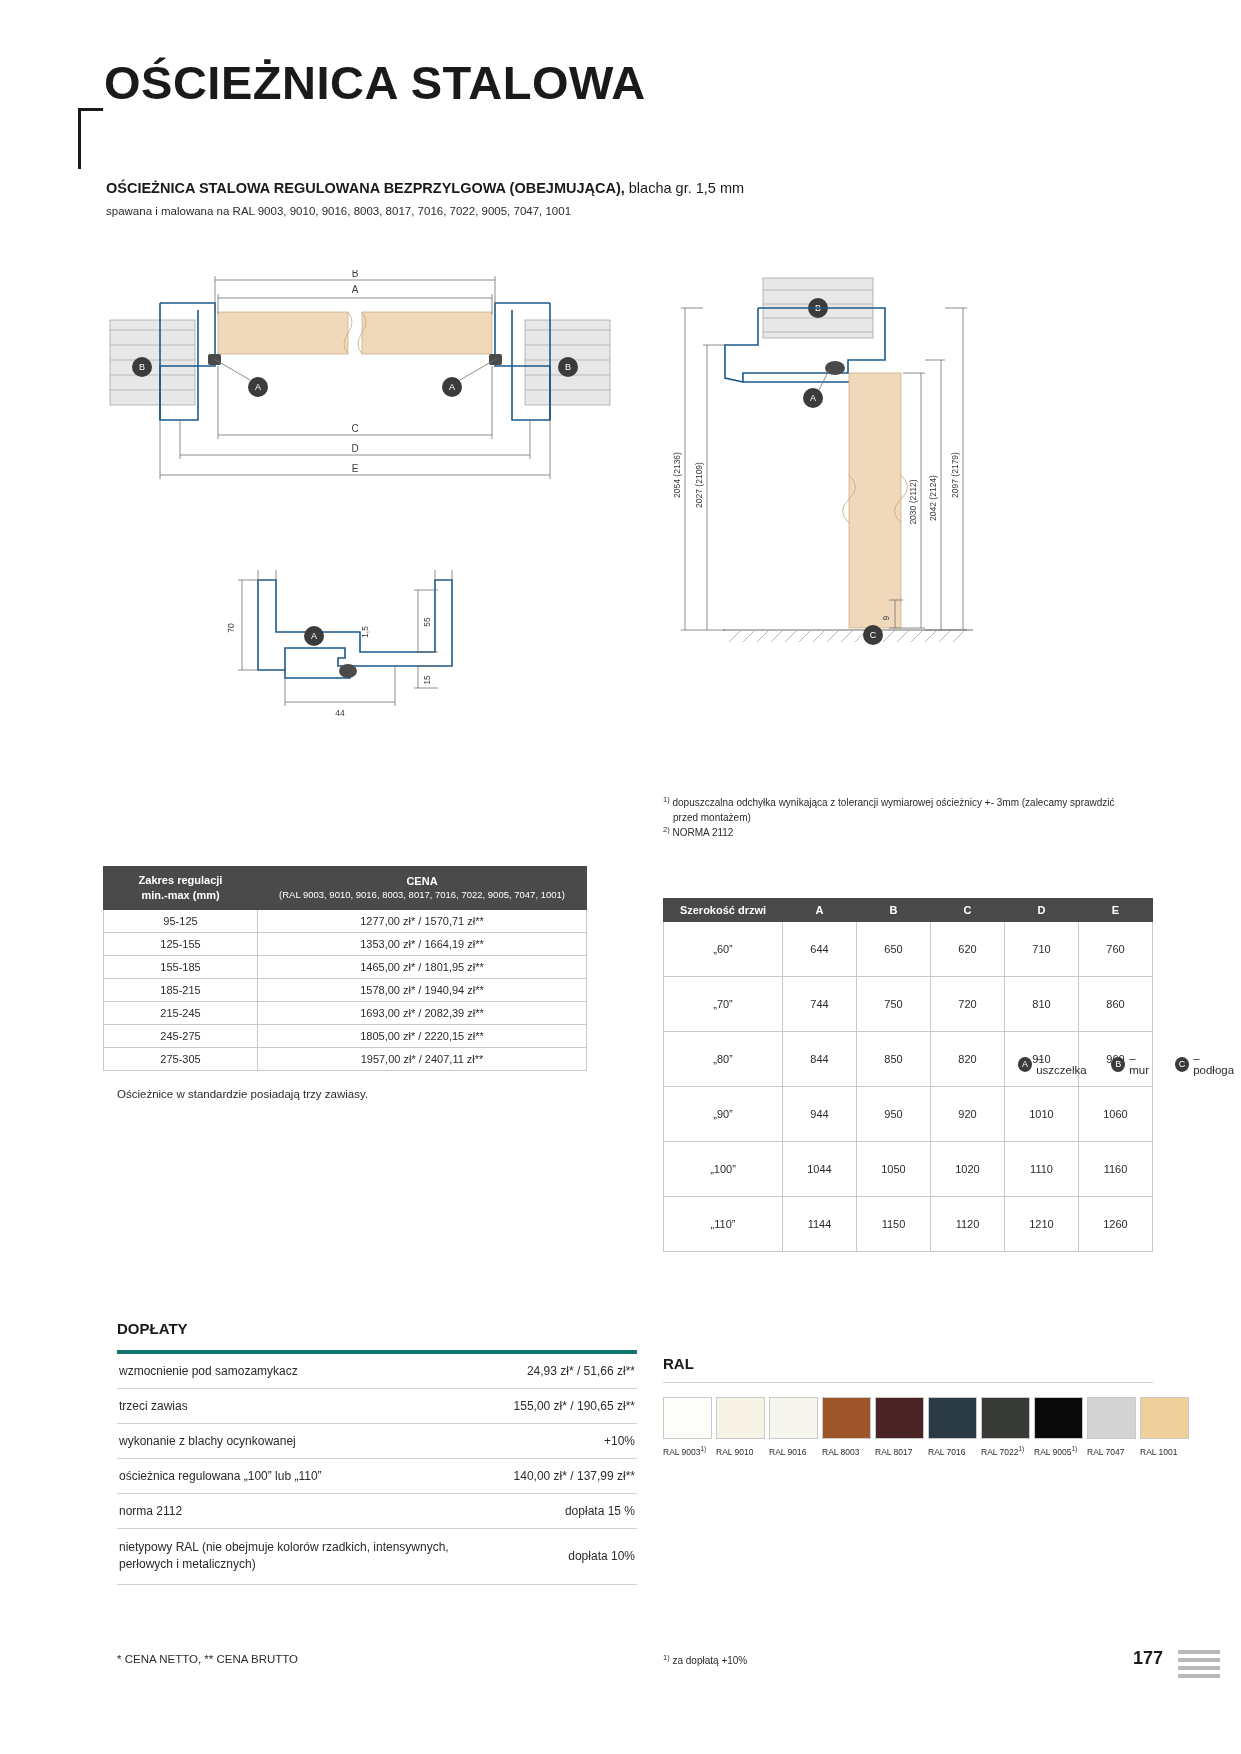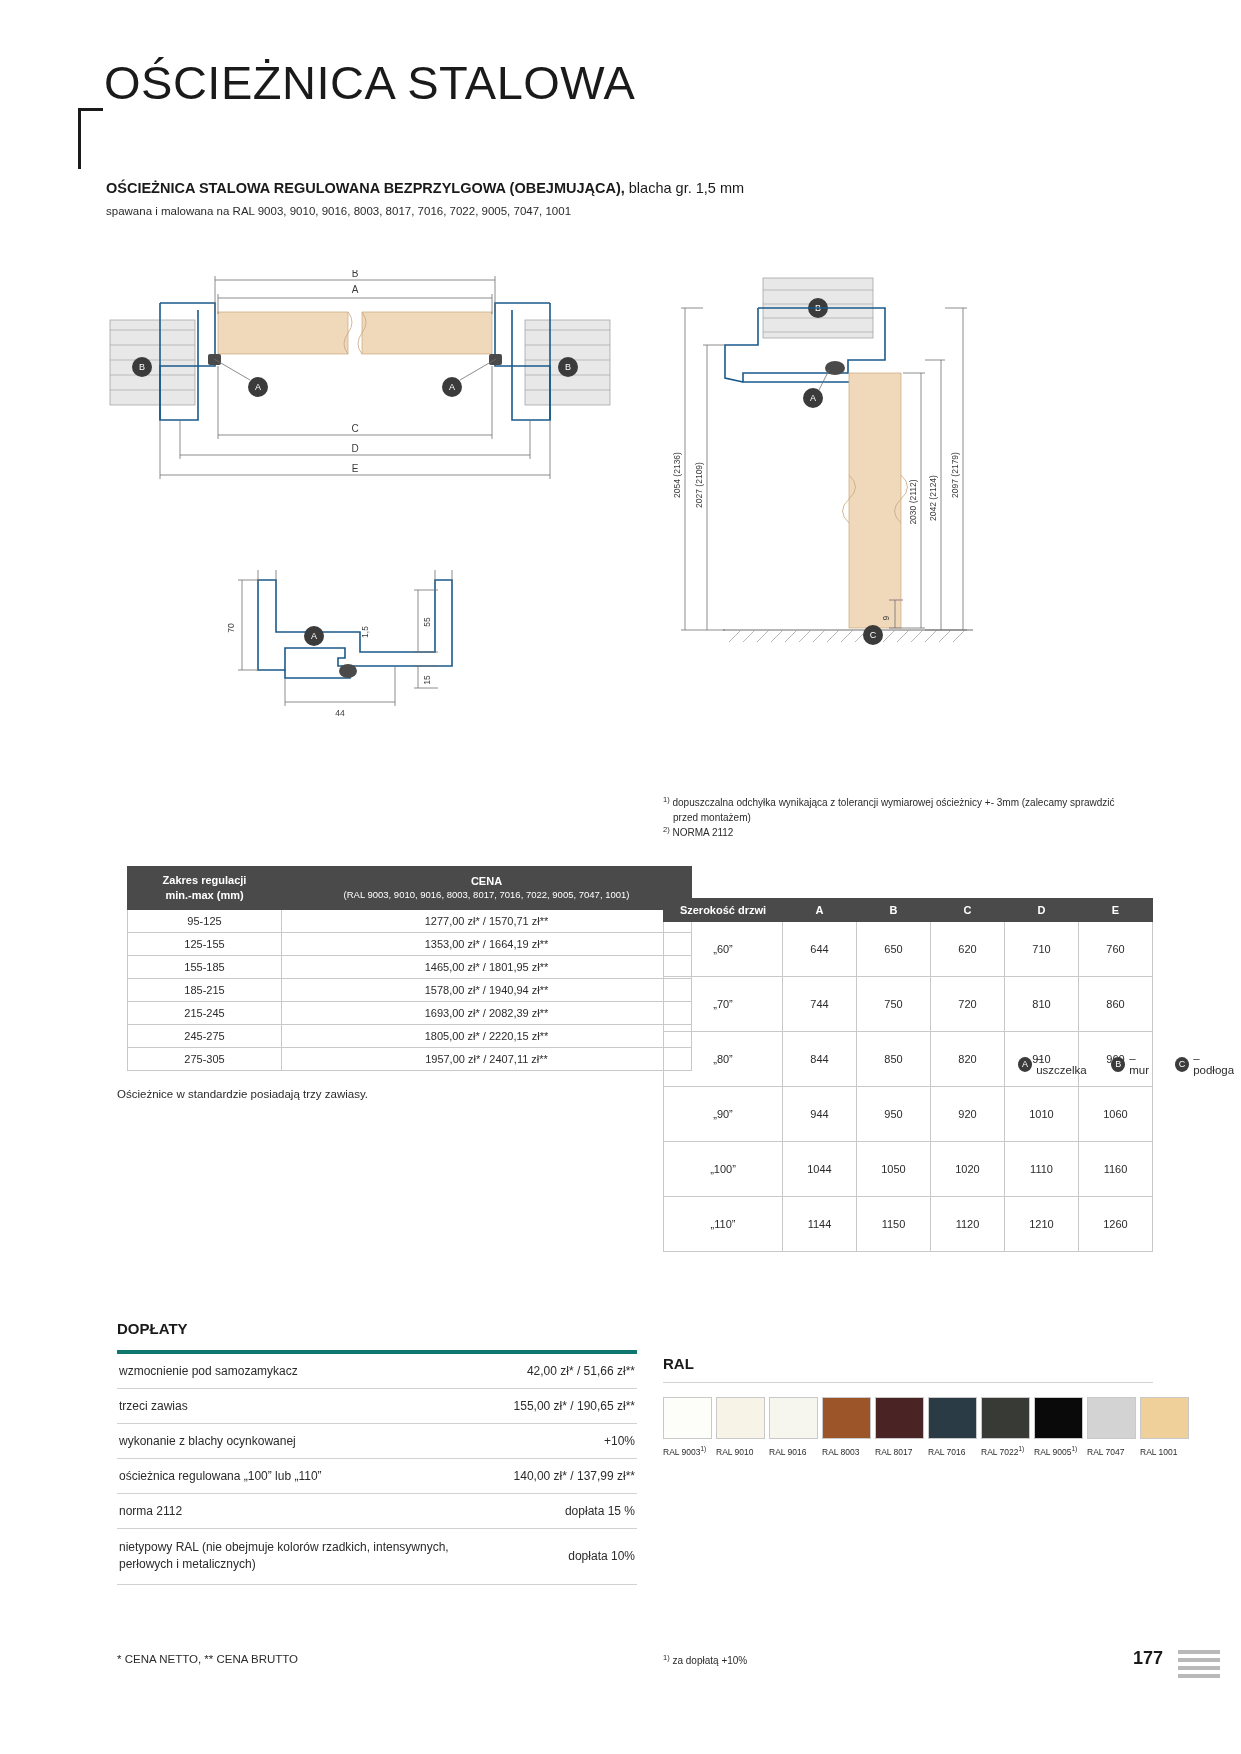--- a/index.html
+++ b/index.html
@@ -13,21 +13,21 @@
   }
   .page{position:relative;width:1241px;height:1754px;}
 
   
   .title-bracket{
     position:absolute;left:78px;top:108px;width:22px;height:58px;
     border-left:3px solid #1a1a1a;border-top:3px solid #1a1a1a;
   }
   .main-title{
     position:absolute;left:104px;top:55px;
-    font-size:47px;font-weight:normal;letter-spacing:0.5px;color:#1a1a1a;
+    font-size:47px;font-weight:bold;letter-spacing:0.5px;color:#1a1a1a;
   }
   .sub-title{
     position:absolute;left:106px;top:125px;
     font-size:20px;letter-spacing:0.4px;color:#3b3b3b;
   }
 
   .lead-bold{
     position:absolute;left:106px;top:180px;
     font-size:14.5px;font-weight:bold;color:#1a1a1a;
   }
@@ -52,21 +52,21 @@
   
   .foot-right{
     position:absolute;left:663px;top:795px;width:560px;
     font-size:10px;color:#2b2b2b;line-height:1.45;
   }
   .foot-right sup{font-size:7.5px;}
 
   
   table{border-collapse:collapse;}
   .tbl-left{
-    position:absolute;left:127px;top:866px;width:565px;
+    position:absolute;left:103px;top:866px;width:484px;
     font-size:11px;
   }
   .tbl-left th{
     background:#4a4a4a;color:#ffffff;font-weight:bold;
     padding:6px 4px;border:1px solid #4a4a4a;text-align:center;line-height:1.35;
   }
   .tbl-left th .small{font-size:9.5px;font-weight:normal;display:block;}
   .tbl-left td{
     border:1px solid #c9c9c9;padding:5px 4px;text-align:center;color:#2b2b2b;
   }
@@ -477,21 +477,21 @@
       <span class="dot">C</span>
       <span>– podłoga</span>
     </div>
   </div>
 
   <div class="doplaty-title">DOPŁATY</div>
   <table class="tbl-dop">
     <tbody>
       <tr>
         <td>wzmocnienie pod samozamykacz</td>
-        <td class="val">42,00 zł* / 51,66 zł**</td>
+        <td class="val">24,93 zł* / 51,66 zł**</td>
       </tr>
       <tr>
         <td>trzeci zawias</td>
         <td class="val">155,00 zł* / 190,65 zł**</td>
       </tr>
       <tr>
         <td>wykonanie z blachy ocynkowanej</td>
         <td class="val">+10%</td>
       </tr>
       <tr>

